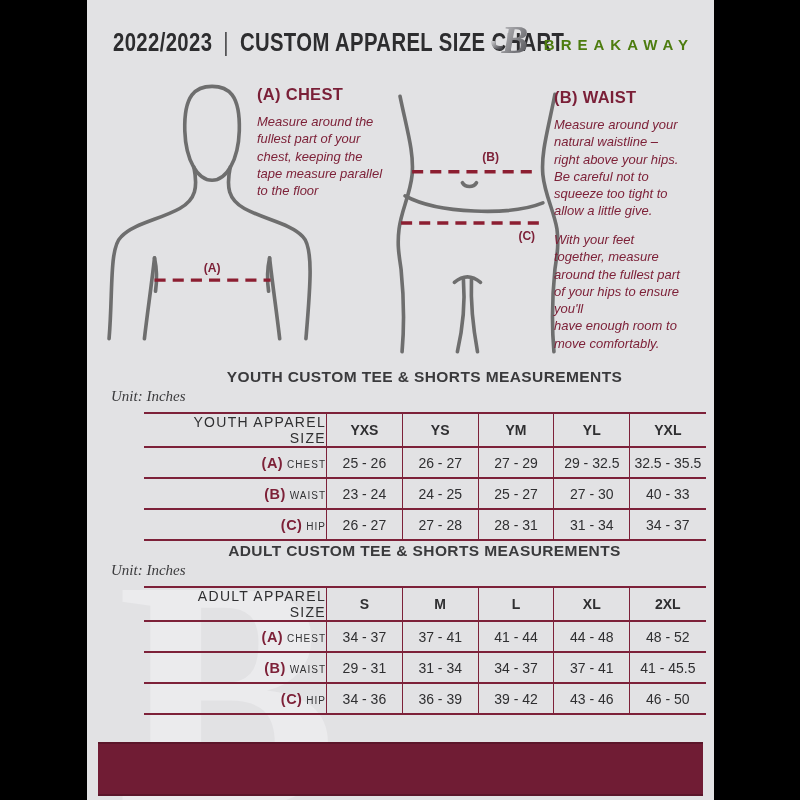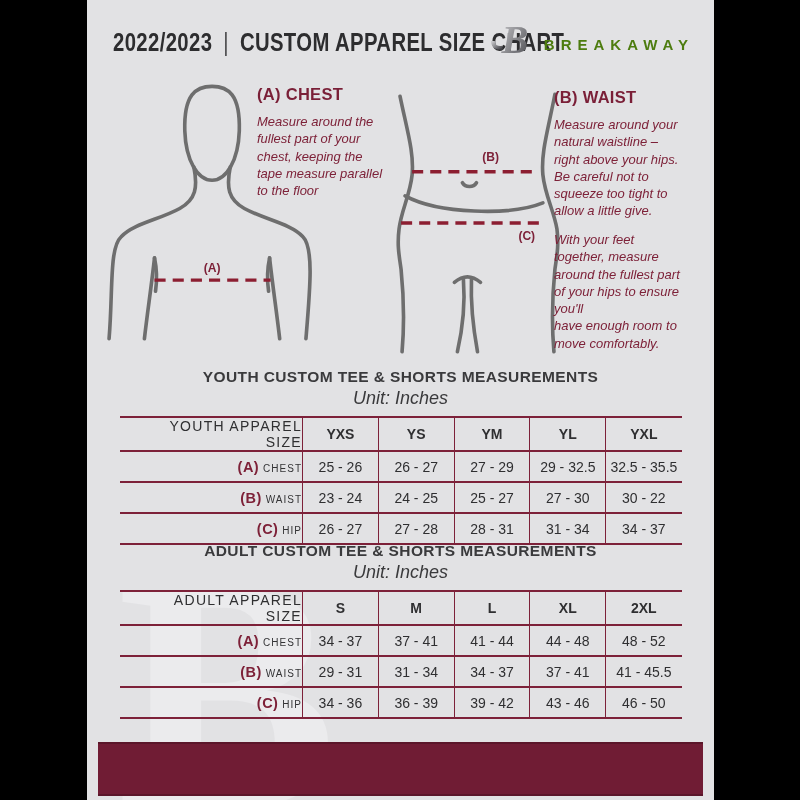--- a/index.html
+++ b/index.html
@@ -28,26 +28,26 @@
   .fig-waist{left:303px;top:20px;}
   .instr{position:absolute;z-index:3;}
   .instr h3{margin:0;font-size:16.5px;font-weight:bold;color:#7a1f37;letter-spacing:0.3px;}
   .instr p{margin:9px 0 0 0;font-size:13px;font-style:italic;color:#7d2138;line-height:1.33;
            white-space:pre-line;}
   .instr-a{left:170px;top:13px;width:160px;}
   .instr-b{left:467px;top:16px;width:160px;}
   .instr-c{left:467px;top:150px;width:162px;}
 
   
-  .tbl-block{position:absolute;left:0;width:100%;z-index:2;}
+  .tbl-block{position:absolute;left:0;width:100%;z-index:2;padding-left:24px;}
   .tbl-youth{top:368px;}
   .tbl-adult{top:542px;}
   .tbl-title{text-align:center;font-size:15.5px;font-weight:bold;color:#3a3a3c;
              letter-spacing:0.4px;margin:0;}
-  .tbl-unit{text-align:center;font-size:18px;font-style:italic;color:#3a3a3c;margin:2px 0 7px 0;}
+  .tbl-unit{font-size:15px;font-style:italic;color:#3a3a3c;margin:2px 0 7px 0;font-family:Liberation Serif, serif;}
   table.size-table{border-collapse:collapse;table-layout:fixed;width:562px;margin:0 auto;}
   table.size-table col.c-label{width:183px;}
   table.size-table col.c-val{width:75.8px;}
   table.size-table td{border-top:2px solid #7d2139;height:29px;text-align:center;
                       font-size:14px;color:#2f2f31;padding:0;background:transparent;}
   table.size-table tr:last-child td{border-bottom:2px solid #7d2139;}
   table.size-table td + td{border-left:1.5px solid #7d2139;}
   table.size-table td.lbl{text-align:right;padding-left:16px;}
   .hdr-cell{font-size:13.5px;letter-spacing:1.3px;color:#3d3d3f;}
   .size-cell{font-weight:bold;font-size:14.5px;color:#2b2b2d;margin-top:16px;}
@@ -176,21 +176,21 @@
           <td>27 - 29</td>
           <td>29 - 32.5</td>
           <td>32.5 - 35.5</td>
         </tr>
         <tr>
           <td class="lbl"><span class="row-prefix">(B)</span> <span class="row-label">WAIST</span></td>
           <td>23 - 24</td>
           <td>24 - 25</td>
           <td>25 - 27</td>
           <td>27 - 30</td>
-          <td>30 - 22</td>
+          <td>40 - 33</td>
         </tr>
         <tr>
           <td class="lbl"><span class="row-prefix">(C)</span> <span class="row-label">HIP</span></td>
           <td>26 - 27</td>
           <td>27 - 28</td>
           <td>28 - 31</td>
           <td>31 - 34</td>
           <td>34 - 37</td>
         </tr>
       </tbody>

